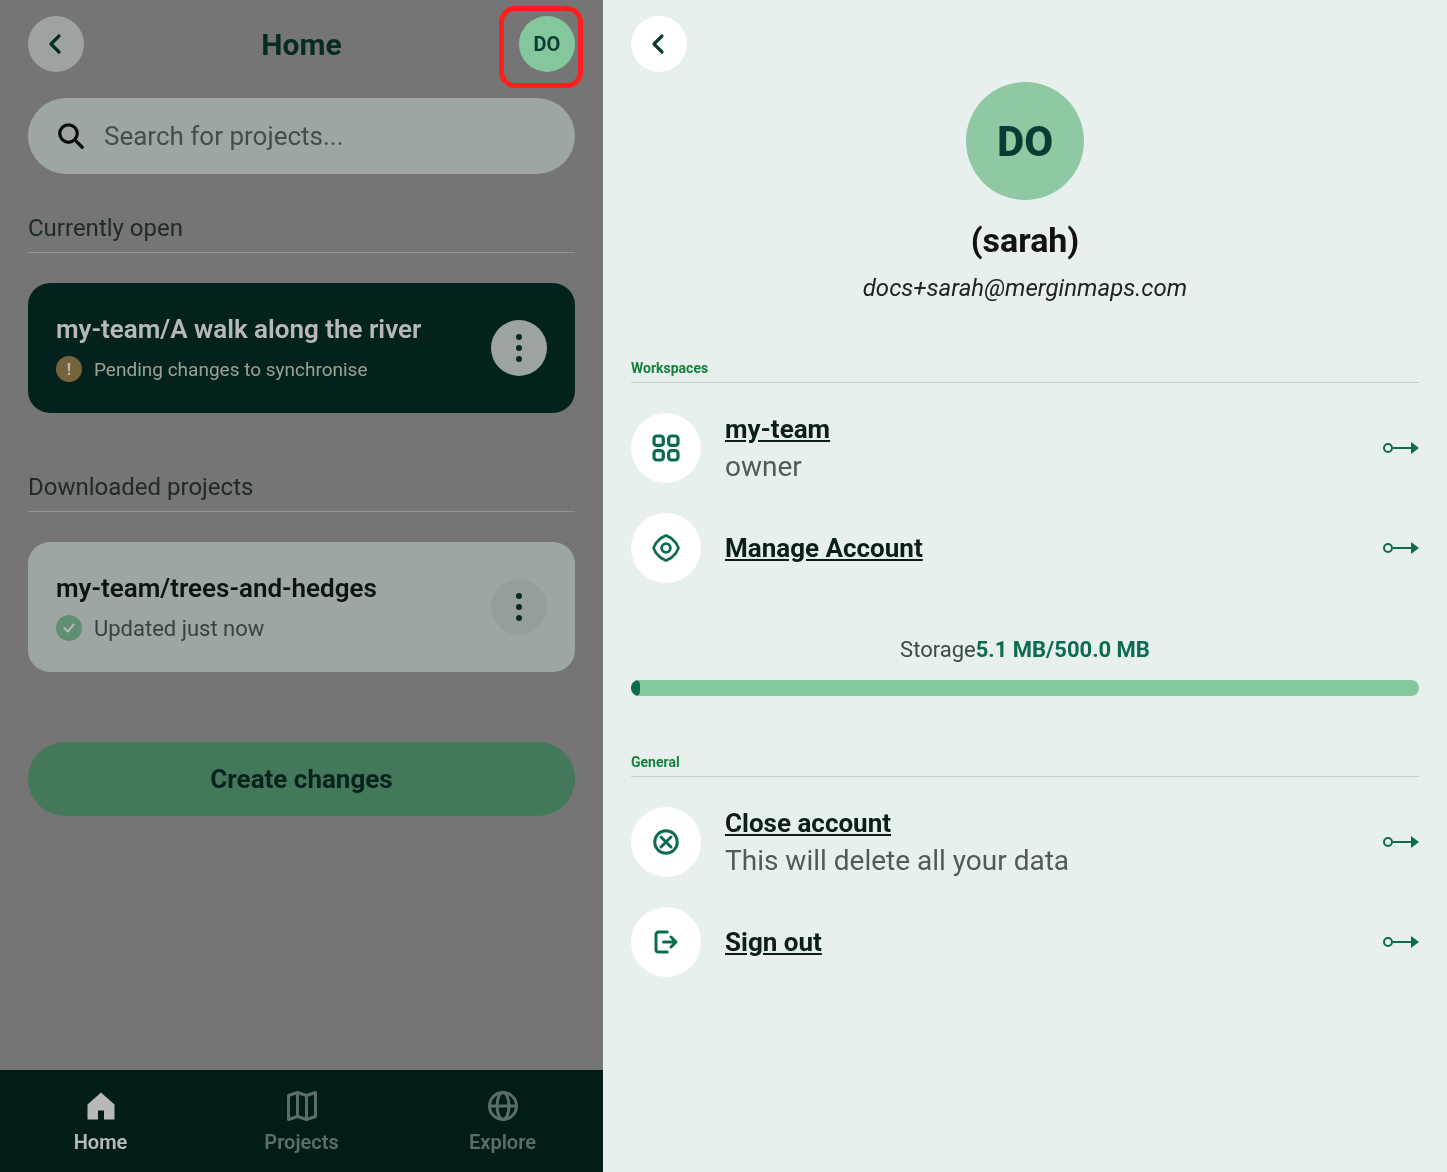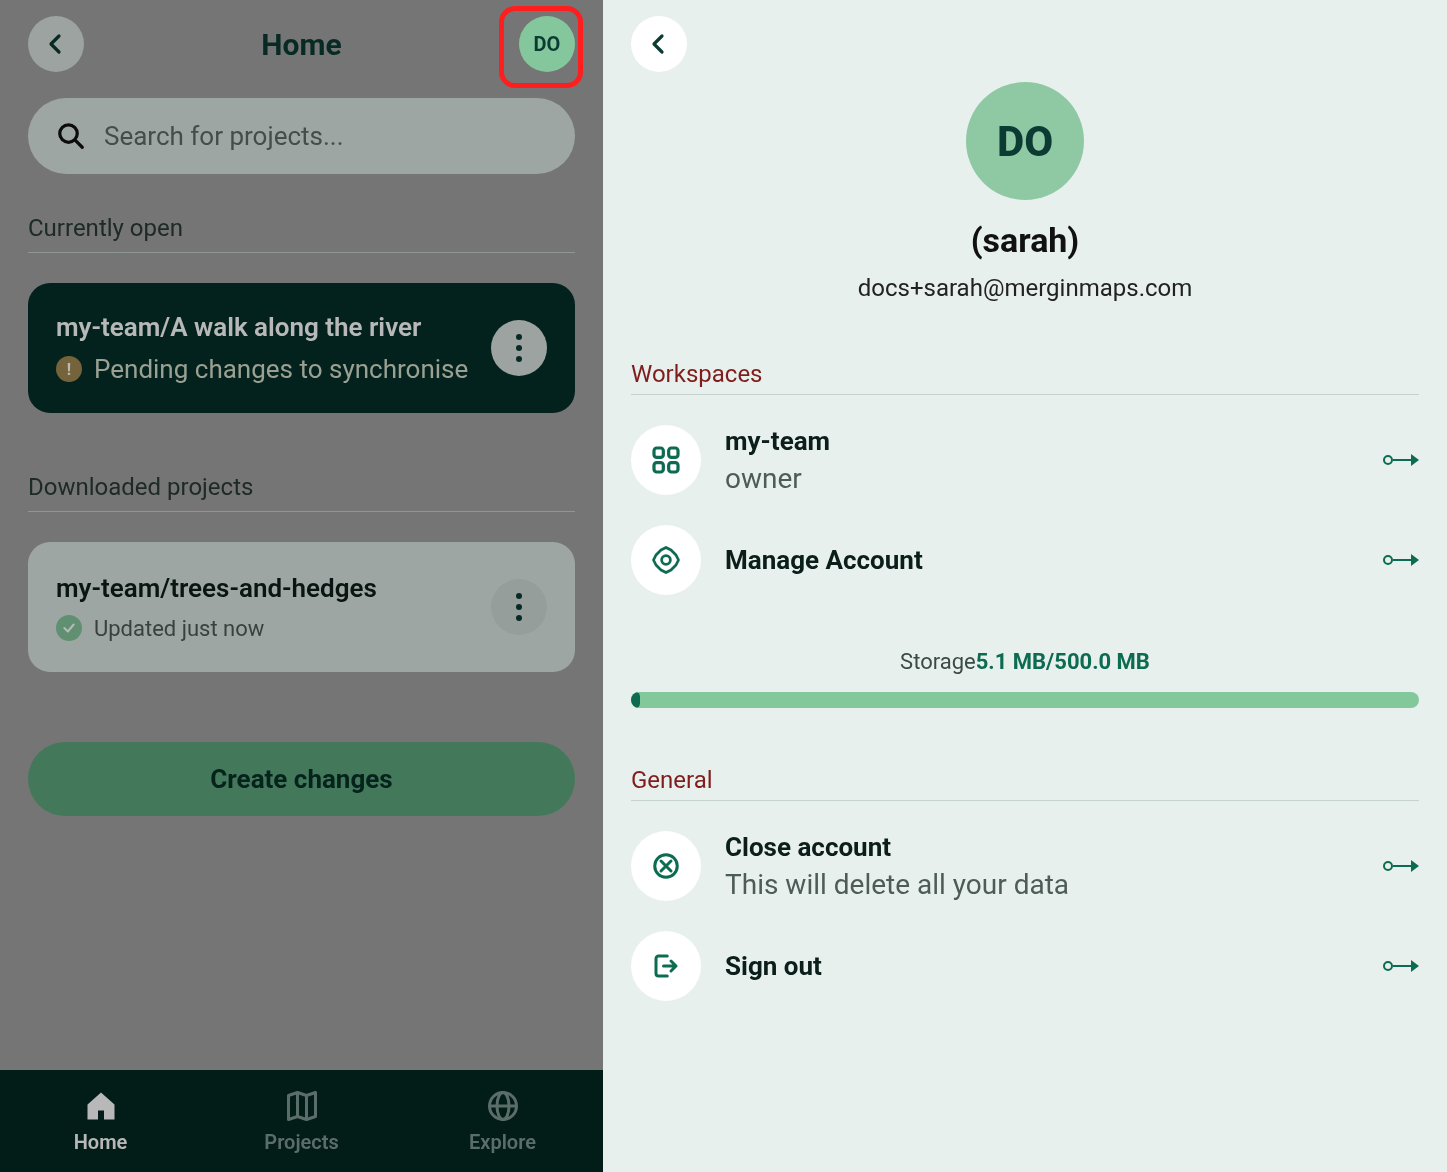--- a/index.html
+++ b/index.html
@@ -100,21 +100,21 @@
   .card-title-dark { font-size: 26px; font-weight:600; color:#fff; }
   .card-title-light { font-size: 26px; font-weight:600; color:#0c1e1a; }
   .sub-row { display:flex; align-items:center; margin-top:12px; }
   .sub-row .stat-icon {
     width:26px; height:26px; border-radius:50%;
     display:flex; align-items:center; justify-content:center;
     margin-right:12px;
   }
   .stat-pending { background:#a28b52; color:#fff; font-weight:700; font-size:16px; }
   .stat-ok { background:#85c79d; }
-  .sub-text-dark { color:#d6decb; font-size:26px; }
+  .sub-text-dark { color:#d6decb; font-size:19px; }
   .sub-text-light { color:#4d5c57; font-size:22px; }
   .more-btn {
     width:56px; height:56px; border-radius:50%;
     background:#d9e2df; display:flex; flex-direction:column;
     align-items:center; justify-content:center; gap:5px;
   }
   .more-btn .d { width:6px; height:6px; border-radius:50%; background:#0b3b32; }
 
   .create-btn {
     margin-top: 70px;
@@ -142,36 +142,36 @@
     width:56px; height:56px; border-radius:50%; background:#fff;
     display:flex; align-items:center; justify-content:center;
   }
   .profile-block { text-align:center; margin-top:10px; }
   .avatar-big {
     width:118px; height:118px; border-radius:50%; background:#8ec9a3;
     display:inline-flex; align-items:center; justify-content:center;
     font-size:42px; font-weight:800; color:#0b3b32;
   }
   .username { font-size:34px; font-weight:700; color:#111; margin-top:20px; }
-  .email { font-size:24px; color:#222; margin-top:14px; }
+  .email { font-size:24px; color:#222; margin-top:14px;font-style:italic; }
 
   .r-section-heading {
-    font-size:24px; color:#7f1d1d; margin-top:58px;
+    font-size:14px; color:#15803d; margin-top:58px;font-weight:bold;
   }
   .r-hr { height:1px; background:#c5d2cd; margin-top:6px; }
 
   .row-item {
     display:flex; align-items:center; margin-top:30px;
   }
   .row-icon {
     width:70px; height:70px; border-radius:50%; background:#fff;
     display:flex; align-items:center; justify-content:center; flex-shrink:0;
   }
   .row-body { margin-left:24px; flex:1; }
-  .row-title { font-size:26px; font-weight:700; color:#0c1e1a; }
+  .row-title { font-size:26px; font-weight:700; color:#0c1e1a;text-decoration:underline; }
   .row-sub { font-size:28px; color:#4d5c57; margin-top:6px; }
   .row-arrow { flex-shrink:0; }
 
   .storage-row {
     display:flex; justify-content:center; margin-top:54px;
     font-size:22px;
   }
   .storage-label { color:#3a4a45; }
   .storage-val { color:#0d6b52; font-weight:700; }
   .storage-bar {

